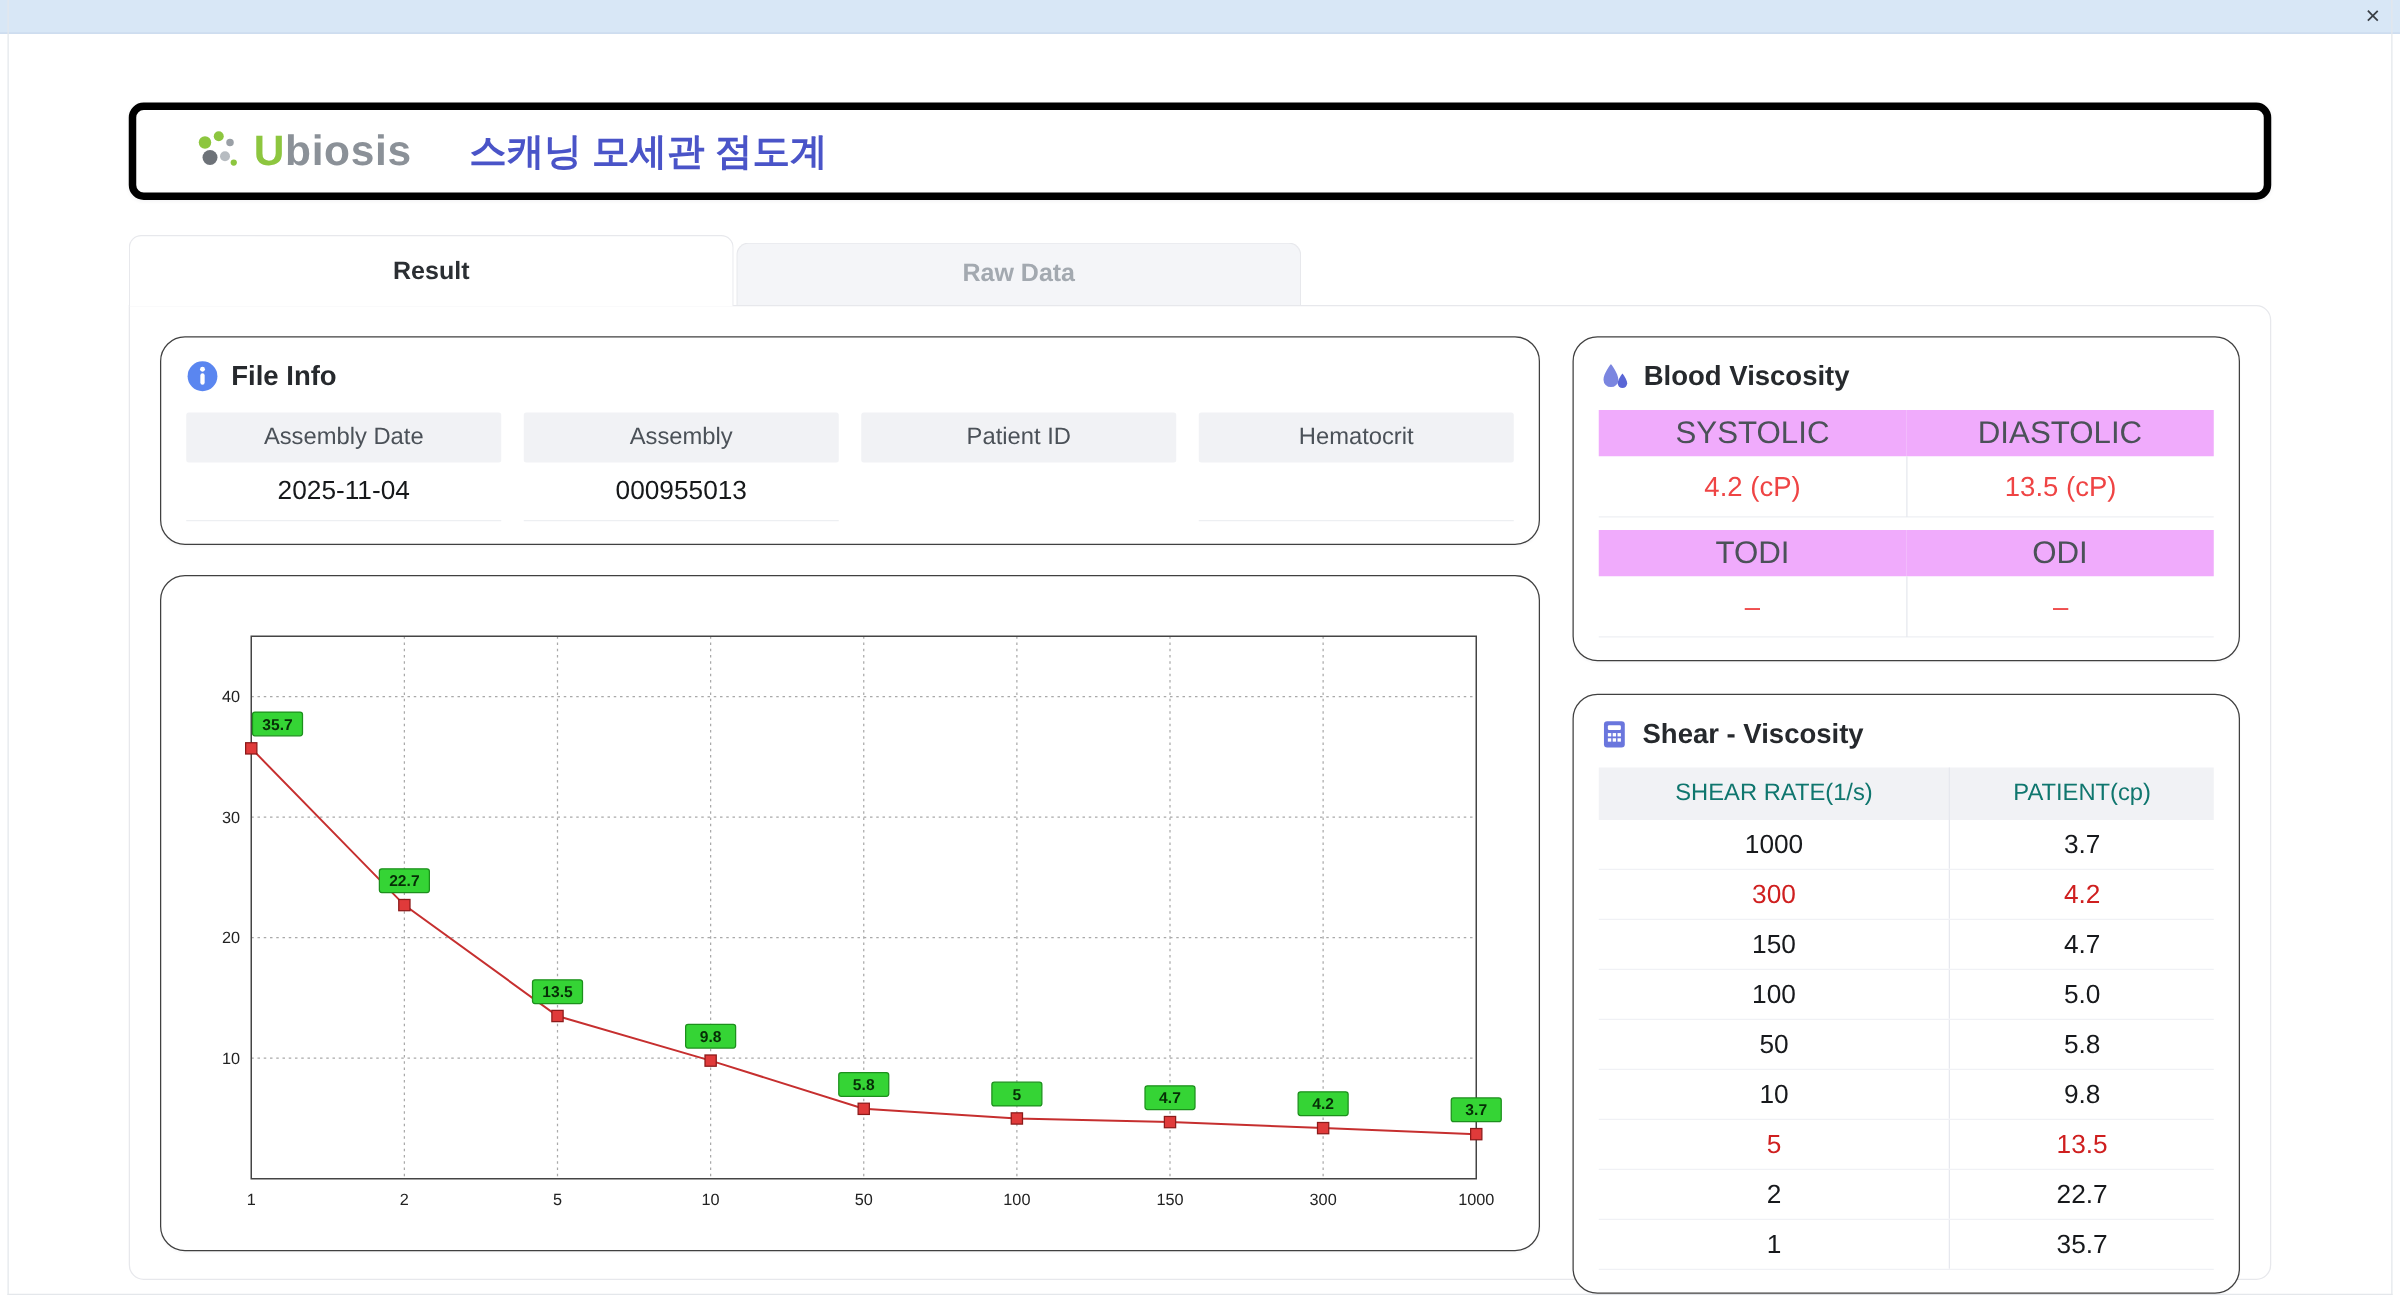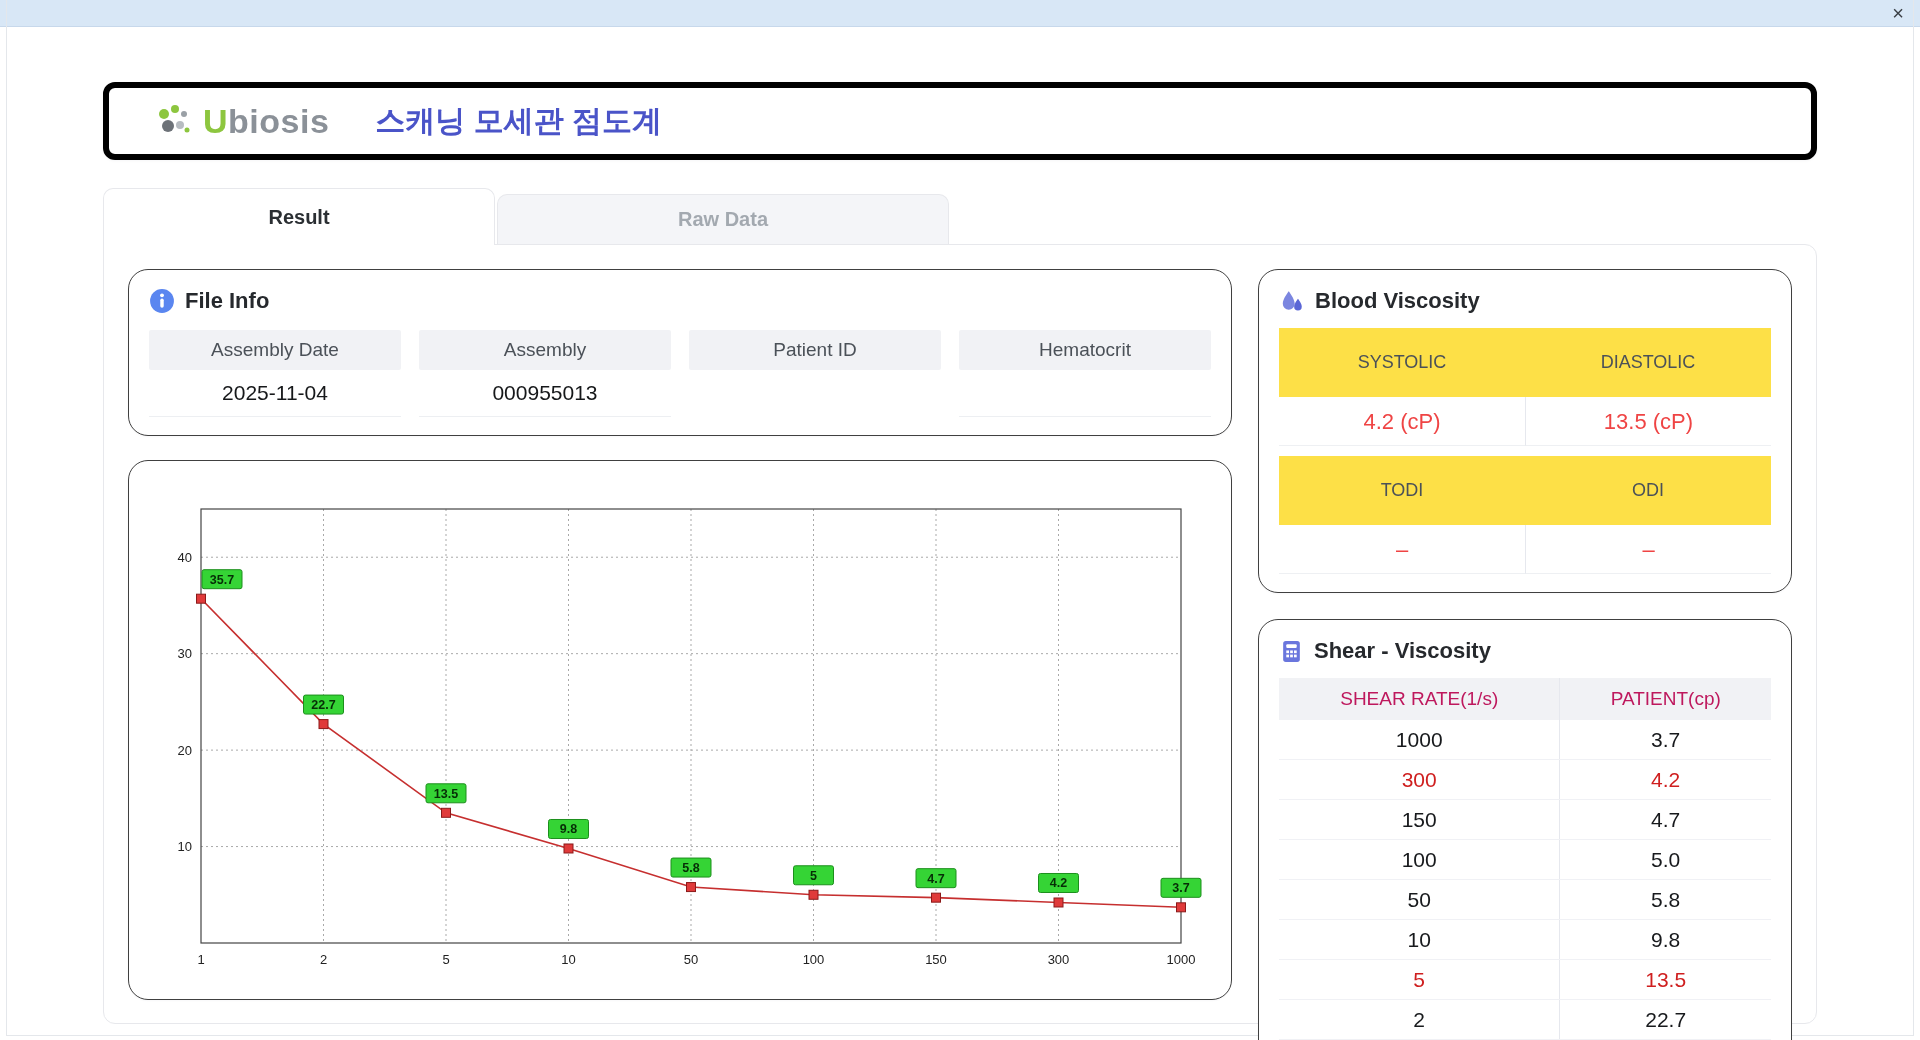--- a/index.html
+++ b/index.html
@@ -17,21 +17,21 @@
   .logo { display:flex; align-items:center; gap:8px; }
   .logo-text { font-size:34px; font-weight:600; letter-spacing:.5px; }
   .logo-u { color:#8dc63f; }
   .logo-rest { color:#8b9198; }
   .page-title { margin-left:46px; font-size:30px; font-weight:700; color:#4a54c8; }
 
   
   .tabs { display:flex; align-items:flex-end; height:57px; margin:27px 103px 0; position:relative; z-index:2; }
   .tab { display:flex; align-items:center; justify-content:center; border:1px solid #e7e8ec; border-bottom:none;
     border-radius:10px 10px 0 0; cursor:pointer; font-size:20px; font-weight:700; box-sizing:border-box; }
-  .tab.active { width:392px; height:57px; background:#fff; color:#2b2f33; margin-bottom:-1px; }
+  .tab.active { width:484px; height:57px; background:#fff; color:#2b2f33; margin-bottom:-1px; }
   .tab.inactive { width:452px; height:50px; background:#f4f5f8; color:#a3a9b0; margin-left:2px; }
 
   
   .main-panel { margin:0 103px; border:1px solid #e7e8ec; border-radius:0 12px 12px 12px; background:#fff;
     position:relative; z-index:1; padding:24px; height:780px; box-sizing:border-box; }
   .panel-body { display:flex; gap:26px; height:100%; }
   .left-col { width:1104px; display:flex; flex-direction:column; gap:24px; }
   .right-col { flex:1; display:flex; flex-direction:column; gap:26px; }
 
   .card { border:1px solid #404040; border-radius:20px; background:#fff; padding:18px 20px;
@@ -45,27 +45,27 @@
   .field-value { text-align:center; padding:11px 0 9px; font-size:21px; color:#16181a; min-height:26px;
     border-bottom:1px solid #edeff2; }
 
   
   .chart-wrap { margin-top:12px; }
 
   
   .bv-grid { display:grid; grid-template-columns:1fr 1fr; margin-top:14px; }
   .bv-grid + .bv-grid { margin-top:10px; }
   .cell { text-align:center; box-sizing:border-box; }
-  .cell.head { background:#fde047; color:#4b5158; font-size:18px; padding:24px 0; }
+  .cell.head { background:#f0abfc; color:#4b5158; font-size:25px; padding:4px 0; }
   .cell.val { font-size:22px; color:#ef4444; padding:12px 0 10px; border-bottom:1px solid #eef0f3; }
   .cell.val.col2 { border-left:1px solid #e6e8ee; }
 
   
   .shear-table { width:100%; border-collapse:collapse; margin-top:14px; }
-  .shear-table th { background:#f1f2f5; font-size:19px; font-weight:400; color:#be185d; padding:10px 17px; }
+  .shear-table th { background:#f1f2f5; font-size:19px; font-weight:400; color:#0f766e; padding:10px 17px; }
   .shear-table td { text-align:center; font-size:21px; color:#17191c; padding:7.5px 0; border-bottom:1px solid #f0f1f5; }
   .shear-table th:nth-child(2), .shear-table td:nth-child(2) { border-left:1px solid #e6e8ee; }
   .shear-table th { text-align:center; }
   .shear-table tr.red td { color:#cf1f1f; }
 </style>
 </head>
 <body>
 
 <div class="titlebar">
   <span class="close">×</span>

